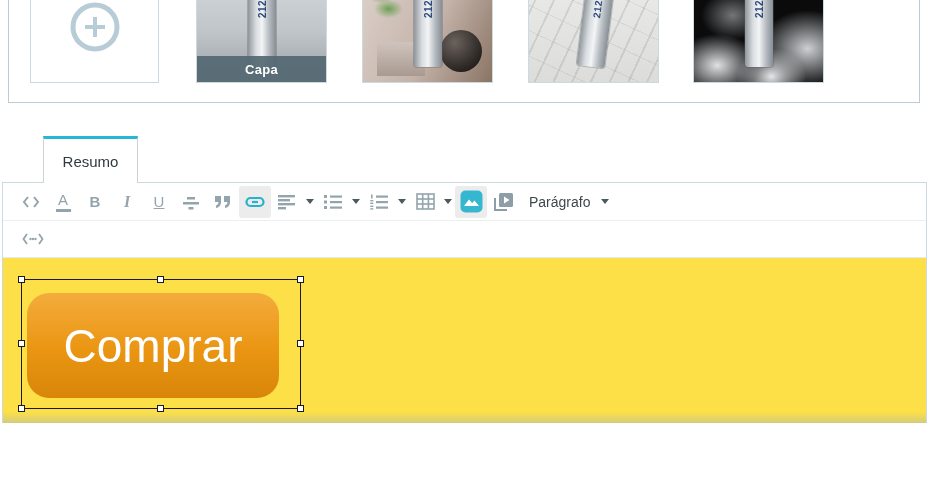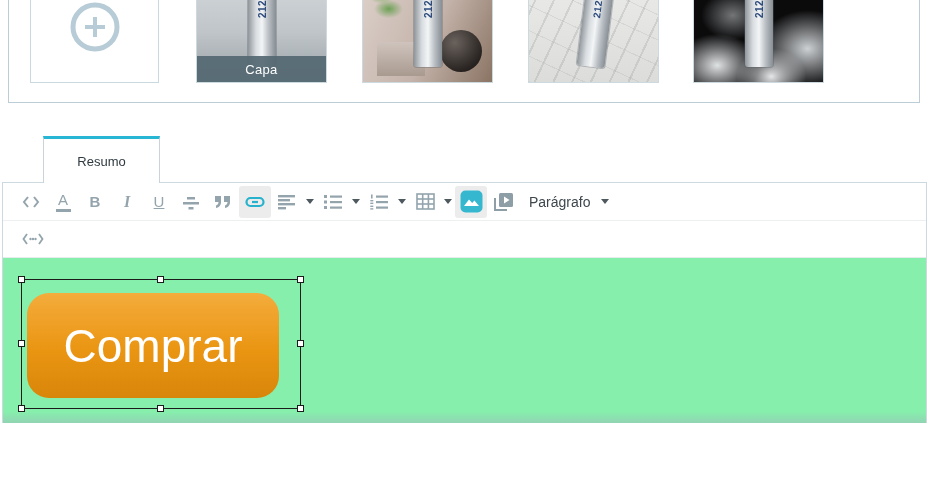--- a/index.html
+++ b/index.html
@@ -38,26 +38,26 @@
     background:radial-gradient(circle at 35% 30%, #6a625d, #2a2522 70%, #141110); }
   .bottle { position:absolute; left:50%; transform:translateX(-50%); top:-8px; width:28px; height:104px;
     border-radius:3px;
     background:linear-gradient(90deg,#8f969b 0%,#d8dce0 28%,#f3f5f6 50%,#b8bec3 74%,#878e94 100%);
     box-shadow:0 0 0 1px rgba(90,95,100,.35); }
   .t3 .bottle { transform:translateX(-40%) rotate(7deg); }
   .bottle-text { position:absolute; left:50%; top:30px; transform:translateX(-50%) rotate(-90deg);
     transform-origin:center; white-space:nowrap; font-size:10px; font-weight:bold;
     color:#2e4b7c; letter-spacing:.5px; }
   .capa-bar { position:absolute; left:0; right:0; bottom:0; height:26px; background:rgba(84,104,114,.92);
-    color:#fff; font-size:13px; display:flex; align-items:center; justify-content:center; letter-spacing:.3px; }
-
-  
-  .tab-active { position:absolute; left:43px; top:136px; width:117px; height:47px; background:#fff;
+    color:#fff; font-size:13px; display:flex; align-items:center; justify-content:center; letter-spacing:.3px;font-weight:bold; }
+
+  
+  .tab-active { position:absolute; left:43px; top:136px; width:95px; height:47px; background:#fff;
     border:1px solid #ccd3d6; border-top:3px solid #27b6d3; border-bottom:none; z-index:3;
-    display:flex; align-items:center; justify-content:center; color:#2f3a40; font-size:13px; cursor:pointer; }
+    display:flex; align-items:center; justify-content:center; color:#2f3a40; font-size:15px; cursor:pointer; }
   .tab-inactive { position:absolute; left:139px; top:138px; width:104px; height:44px;
     display:flex; align-items:center; justify-content:center; color:#687982; font-size:15px; cursor:pointer; }
 
   
   .editor { position:absolute; left:2px; top:182px; width:925px; height:241px;
     border:1px solid #ccd9df; border-bottom:none; background:#fff; }
   .editor::after { content:''; position:absolute; left:0; right:0; bottom:0; height:11px;
     background:linear-gradient(to bottom, rgba(175,190,198,0), rgba(160,178,188,.45)); pointer-events:none; }
   .tb-row1 { height:38px; border-bottom:1px solid #edf0f1; display:flex; align-items:center; padding-left:12px; }
   .tb-row2 { height:37px; border-bottom:1px solid #e6ebed; display:flex; align-items:center; padding-left:14px; }
@@ -69,21 +69,21 @@
     border-top:5px solid #4e585f; }
   .glyph { color:#93a4ad; font-size:15px; line-height:1; }
   .g-bold { font-weight:bold; }
   .g-italic { font-family:"Liberation Serif", serif; font-style:italic; font-weight:600; font-size:16px; }
   .g-under { text-decoration:underline; }
   .color-wrap { display:flex; flex-direction:column; align-items:center; gap:2px; }
   .color-bar { width:15px; height:3px; background:#93a4ad; }
   .para-label { margin-left:10px; color:#3e474d; font-size:14px; cursor:pointer; display:flex; align-items:center; gap:11px; }
 
   
-  .content { position:relative; height:165px; background:#86efac; cursor:text; }
+  .content { position:relative; height:165px; background:#fde047; cursor:text; }
   .selection { position:absolute; left:18px; top:21px; width:280px; height:130px; border:1px solid #1b1b1b; }
   .handle { position:absolute; width:7px; height:7px; background:#fff; border:1px solid #1b1b1b; }
   .h-nw{left:-4px;top:-4px;} .h-n{left:calc(50% - 4px);top:-4px;} .h-ne{right:-4px;top:-4px;}
   .h-w{left:-4px;top:calc(50% - 4px);} .h-e{right:-4px;top:calc(50% - 4px);}
   .h-sw{left:-4px;bottom:-4px;} .h-s{left:calc(50% - 4px);bottom:-4px;} .h-se{right:-4px;bottom:-4px;}
   .buy-btn { position:absolute; left:5px; top:13px; width:252px; height:105px; border-radius:22px;
     background:linear-gradient(180deg,#f4ac3c 0%,#ea9512 55%,#d8860a 100%);
     display:flex; align-items:center; justify-content:center; color:#fff; font-size:46px; }
 
   

